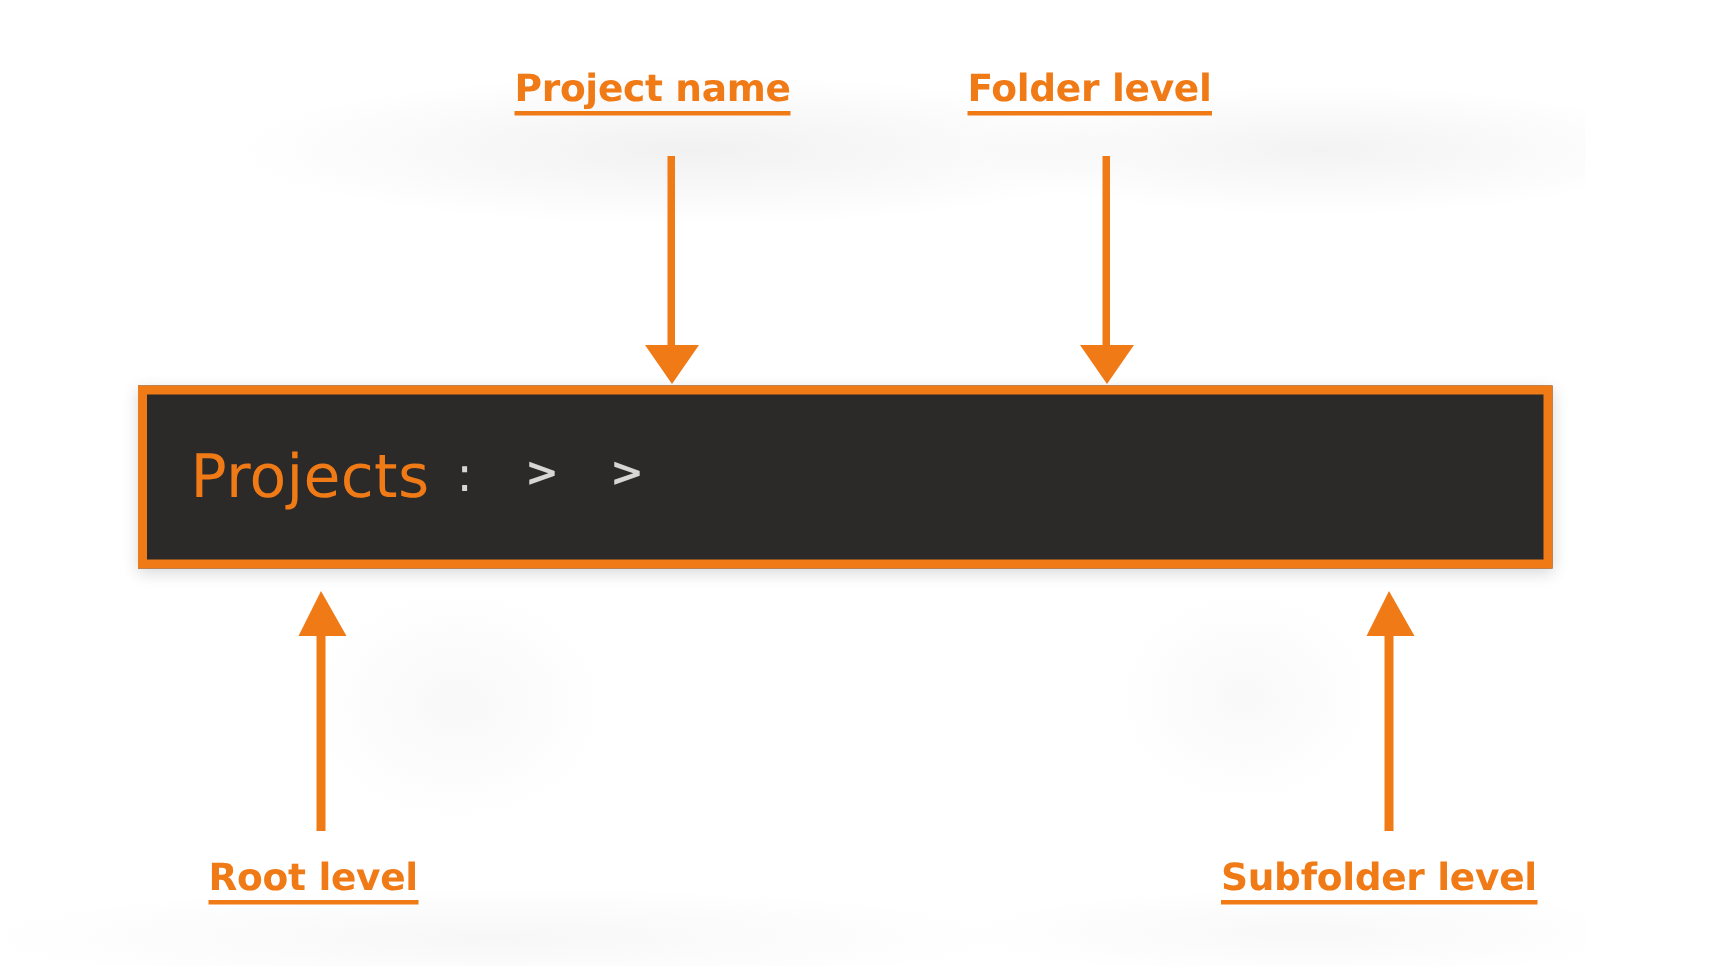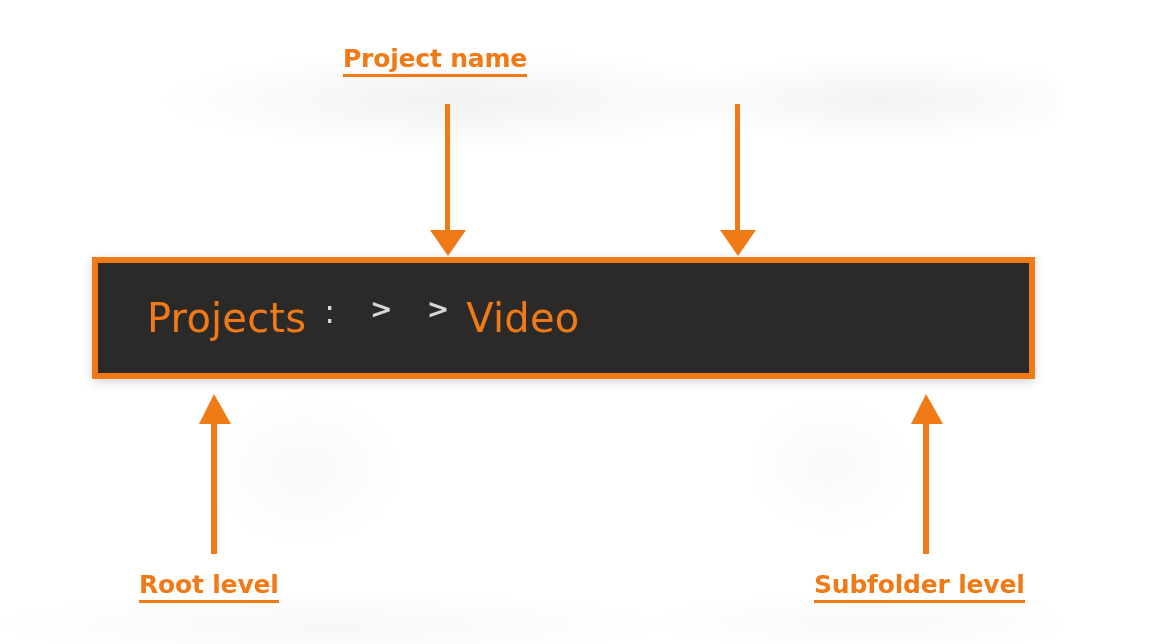--- a/index.html
+++ b/index.html
@@ -68,22 +68,22 @@
     box-sizing: border-box;
     background: #2b2a29;
     border: 6px solid #F07A16;
     display: flex;
     align-items: center;
     box-shadow: 0 3px 10px rgba(0,0,0,0.16);
   }
 
   #breadcrumb-trail {
     display: flex;
-    align-items: flex-start;
-    padding-left: 49px;
+    align-items: center;
+    padding-left: 29px;
     white-space: nowrap;
   }
 
   .crumb {
     color: #F07A16;
     font-family: "DejaVu Sans", sans-serif;
     font-weight: normal;
     font-size: 40px;
     line-height: 1;
     letter-spacing: 0.2px;
@@ -107,20 +107,21 @@
     top: -2px;
   }
 </style>
 </head>
 <body>
 
 <div id="stage">
 
   <div class="anno-label" id="label-project-name">Project name</div>
 
+  <div class="anno-label" id="label-folder-level">Folder level</div>
 
   <svg class="arrow" id="arrow-project-name" width="56" height="152" viewBox="0 0 56 152">
     <rect x="25" y="0" width="5" height="130" fill="#F07A16"></rect>
     <polygon points="10,126 46,126 28,152" fill="#F07A16"></polygon>
   </svg>
 
   <svg class="arrow" id="arrow-folder-level" width="56" height="152" viewBox="0 0 56 152">
     <rect x="25" y="0" width="5" height="130" fill="#F07A16"></rect>
     <polygon points="10,126 46,126 28,152" fill="#F07A16"></polygon>
   </svg>
@@ -131,21 +132,20 @@
       <span class="crumb">Projects</span>
 
       <span class="sep colon">:</span>
 
 
       <span class="sep">&gt;</span>
 
 
       <span class="sep">&gt;</span>
 
-      <span class="crumb">Video</span>
 
     </nav>
   </div>
 
   <svg class="arrow" id="arrow-root-level" width="44" height="160" viewBox="0 0 44 160">
     <rect x="18" y="26" width="6" height="134" fill="#F07A16"></rect>
     <polygon points="6,30 38,30 21,0" fill="#F07A16"></polygon>
   </svg>
 
   <svg class="arrow" id="arrow-subfolder-level" width="44" height="160" viewBox="0 0 44 160">

